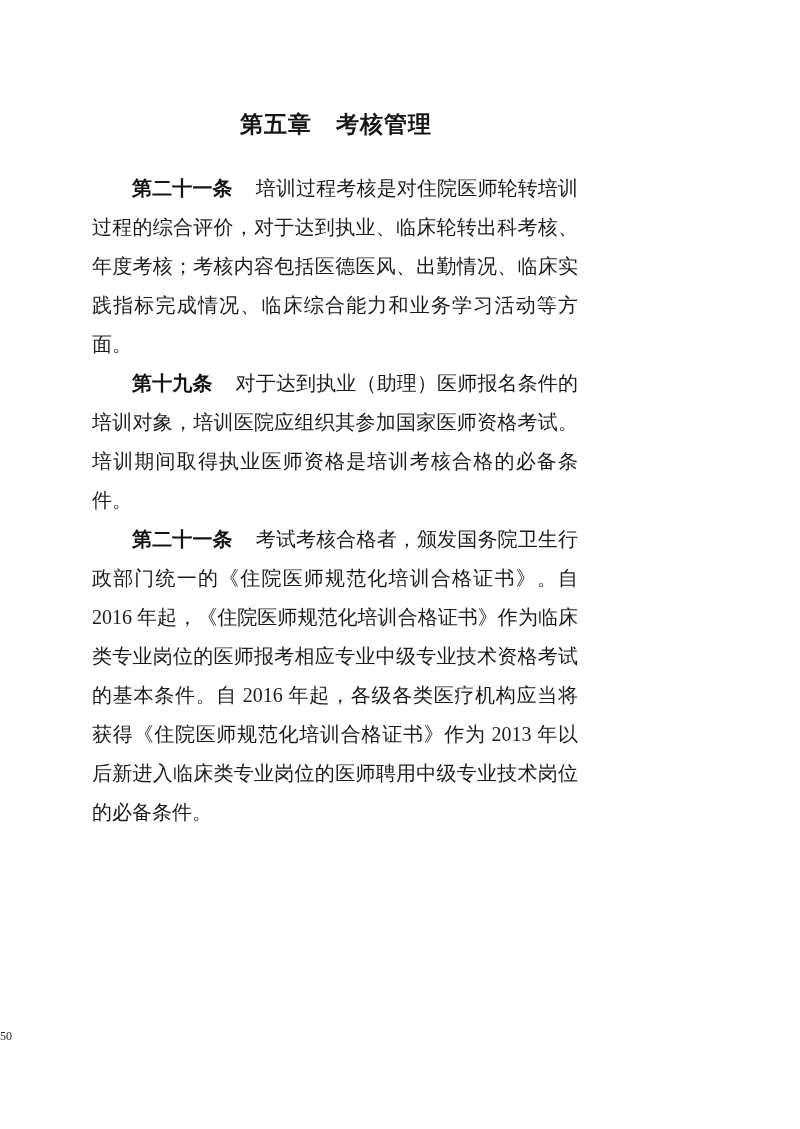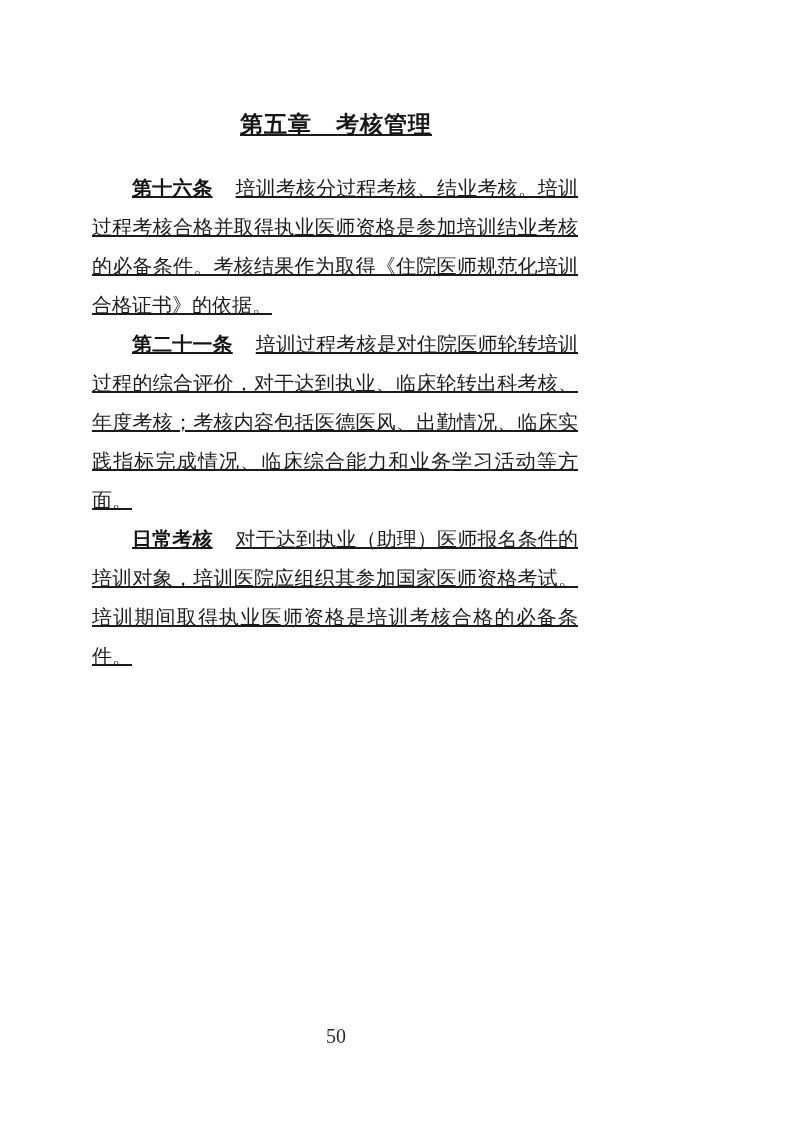--- a/index.html
+++ b/index.html
@@ -9,21 +9,20 @@
   }
   .sheet {
     position: relative;
     width: 672px;
     height: 1129px;
     background: #ffffff;
     overflow: hidden;
     font-family: "Liberation Serif", "DejaVu Serif", serif;
     color: #1b1b1b;
     box-sizing: border-box;
-    text-decoration: underline;
   }
   .chapter-title {
     margin: 0;
     padding-top: 112px;
     text-align: center;
     font-size: 23px;
     line-height: 25px;
     font-weight: bold;
     color: #161616;
     letter-spacing: 1px;
@@ -42,32 +41,31 @@
   .article .article-label {
     font-weight: bold;
     margin-right: 1.15em;
     color: #141414;
   }
   .page-number {
     position: absolute;
     top: 1026px;
     left: 0;
     right: 0;
-    text-align: center;
-    font-size: 20px;
+    font-size: 12px;
     line-height: 20px;
     color: #2a2a2a;
   }
 </style>
 </head>
 <body>
 
 <div class="sheet">
   <h1 class="chapter-title">第五章　考核管理</h1>
 
   <div class="articles" id="articles">
-      <p class="article"><span class="article-label">第十六条</span><span>培训考核分过程考核、结业考核。培训过程考核合格并取得执业医师资格是参加培训结业考核的必备条件。考核结果作为取得《住院医师规范化培训合格证书》的依据。</span></p>
       <p class="article"><span class="article-label">第二十一条</span><span>培训过程考核是对住院医师轮转培训过程的综合评价，对于达到执业、临床轮转出科考核、年度考核；考核内容包括医德医风、出勤情况、临床实践指标完成情况、临床综合能力和业务学习活动等方面。</span></p>
-      <p class="article"><span class="article-label">日常考核</span><span>对于达到执业（助理）医师报名条件的培训对象，培训医院应组织其参加国家医师资格考试。培训期间取得执业医师资格是培训考核合格的必备条件。</span></p>
+      <p class="article"><span class="article-label">第十九条</span><span>对于达到执业（助理）医师报名条件的培训对象，培训医院应组织其参加国家医师资格考试。培训期间取得执业医师资格是培训考核合格的必备条件。</span></p>
+      <p class="article"><span class="article-label">第二十一条</span><span>考试考核合格者，颁发国务院卫生行政部门统一的《住院医师规范化培训合格证书》。自 2016 年起，《住院医师规范化培训合格证书》作为临床类专业岗位的医师报考相应专业中级专业技术资格考试的基本条件。自 2016 年起，各级各类医疗机构应当将获得《住院医师规范化培训合格证书》作为 2013 年以后新进入临床类专业岗位的医师聘用中级专业技术岗位的必备条件。</span></p>
     </div>
 
   <div class="page-number">50</div>
 </div>
 
 </body></html>

